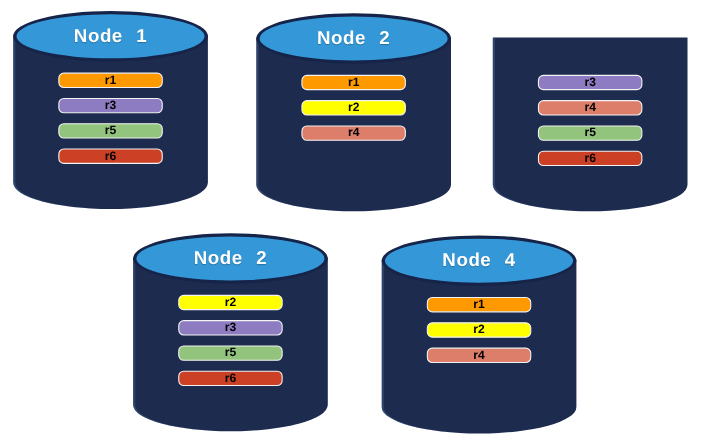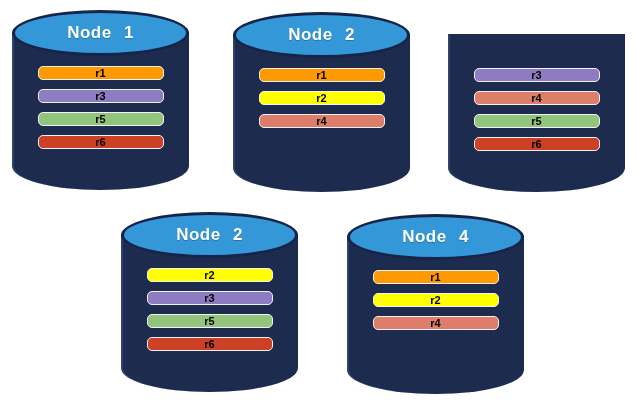--- a/index.html
+++ b/index.html
@@ -56,21 +56,21 @@
   .bars {
     position: absolute;
     left: 0; right: 0;
     top: 56px;
     display: flex;
     flex-direction: column;
     align-items: center;
     gap: 9px;
   }
   .bar {
-    width: 126px;
+    width: 95px;
     height: 14px;
     border-radius: 5px;
     border: 1px solid var(--replica-border, #F2F2F2);
     box-sizing: border-box;
     display: flex;
     align-items: center;
     justify-content: center;
     color: var(--replica-label-text, #000000);
     font-size: 11px;
     font-weight: bold;

